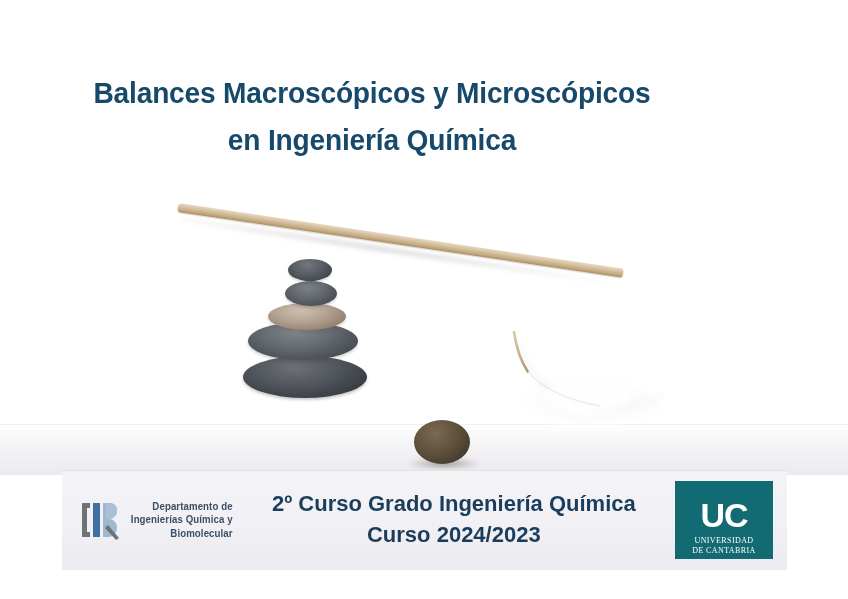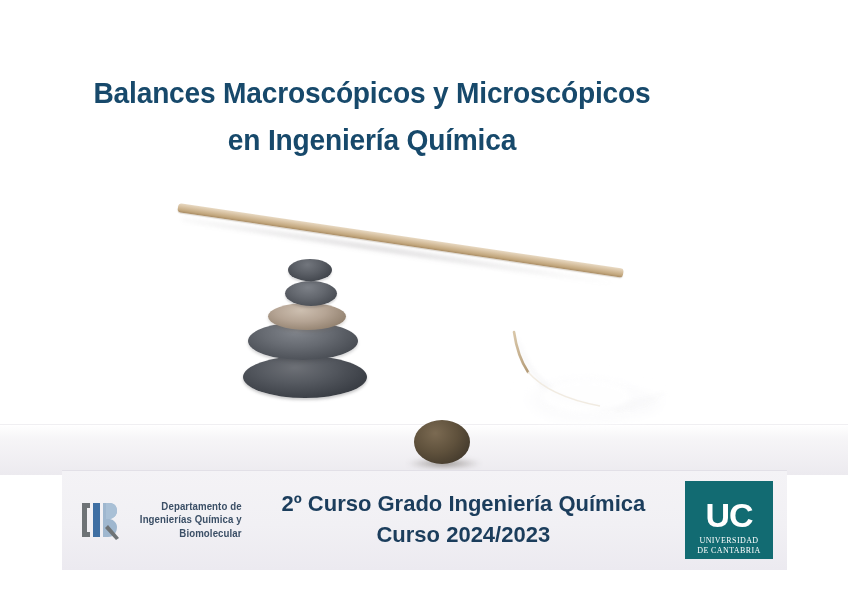--- a/index.html
+++ b/index.html
@@ -181,21 +181,20 @@
     align-items: center;
     justify-content: space-between;
     padding: 0 14px 0 16px;
     box-sizing: border-box;
   }
 
   
   .dept-logo {
     display: flex;
     align-items: center;
-    gap: 9px;
     flex: 0 0 auto;
     justify-content: space-between;
   }
   .dept-mark {
     width: 44px;
     height: 42px;
     flex: 0 0 auto;
   }
   .dept-text {
     text-align: right;
@@ -221,21 +220,21 @@
     font-family: "Liberation Sans", sans-serif;
     font-weight: bold;
     font-size: 22px;
     line-height: 31px;
     white-space: nowrap;
   }
 
   
   .uc-logo {
     flex: 0 0 auto;
-    width: 88px;
+    width: 98px;
     height: 78px;
     background: #126b72;
     display: flex;
     flex-direction: column;
     align-items: center;
     justify-content: center;
     padding-top: 13px;
     box-sizing: border-box;
   }
   .uc-mark {

